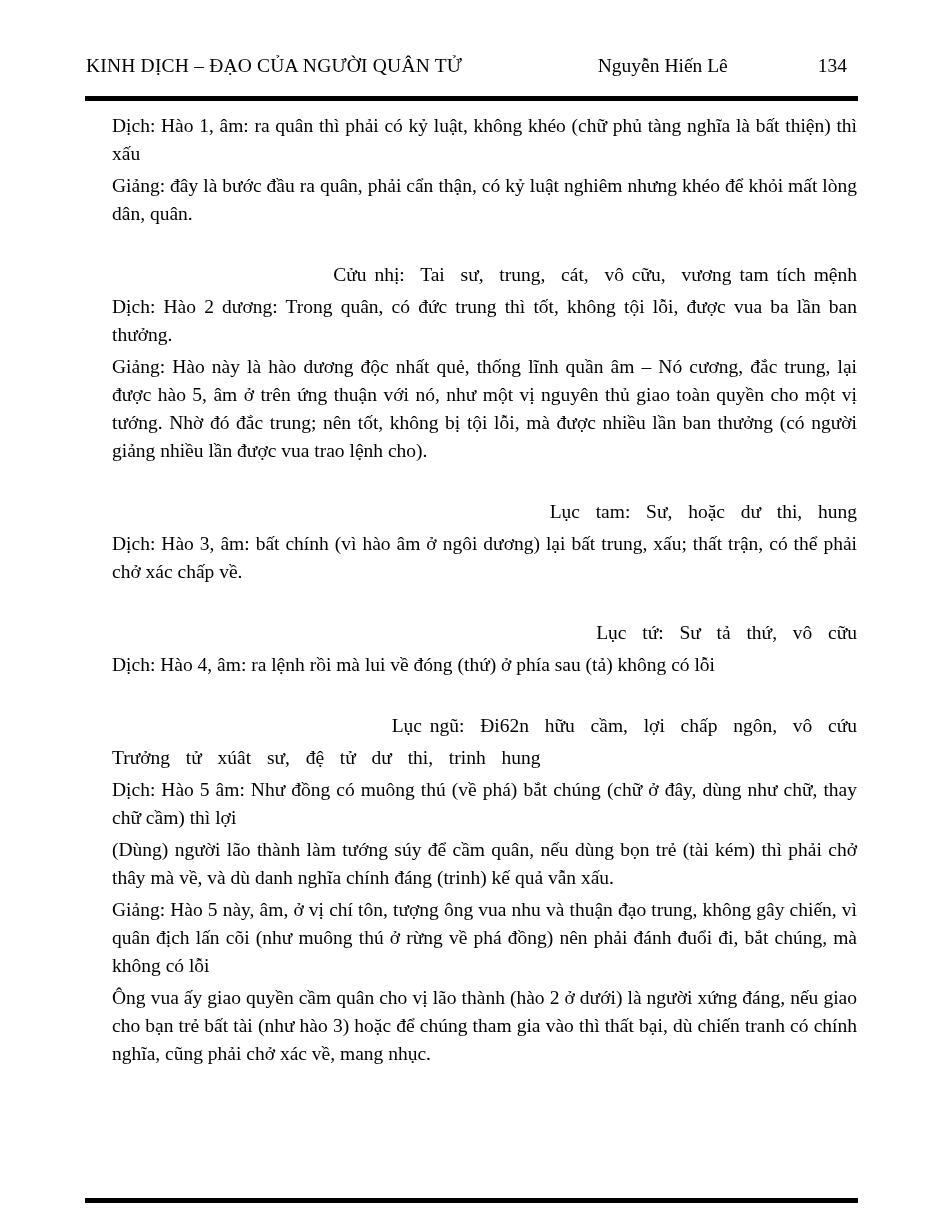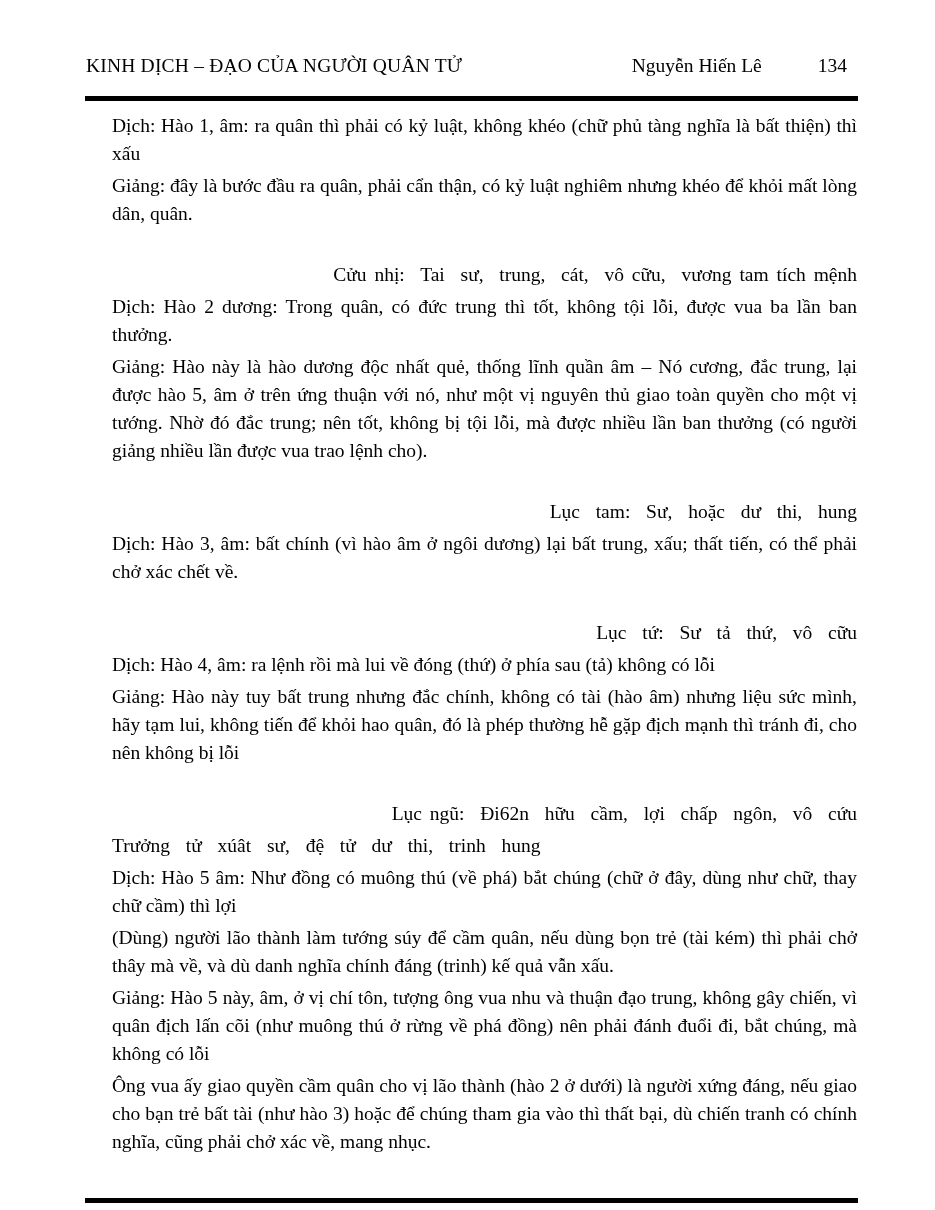--- a/index.html
+++ b/index.html
@@ -26,21 +26,21 @@
     white-space: nowrap;
   }
   .book-title {
     flex: 1 1 auto;
     letter-spacing: 0.2px;
   }
   .author-name {
     margin-left: 20px;
   }
   .page-number {
-    margin-left: 56px;
+    margin-left: 90px;
   }
   .rule {
     height: 5px;
     background: var(--rule, #000000);
   }
   .rule.top {
     margin: 16px 77px 0 85px;
   }
   .rule.bottom {
     position: absolute;
@@ -77,24 +77,23 @@
     <span class="page-number">134</span>
   </header>
   <div class="rule top"></div>
   <main class="page-content">
       <p>Dịch: Hào 1, âm: ra quân thì phải có kỷ luật, không khéo (chữ phủ tàng nghĩa là bất thiện) thì xấu</p>
       <p>Giảng: đây là bước đầu ra quân, phải cẩn thận, có kỷ luật nghiêm nhưng khéo để khỏi mất lòng dân, quân.</p>
       <p class="verse gap">Cửu nhị:  Tai  sư,  trung,  cát,  vô cữu,  vương tam tích mệnh</p>
       <p>Dịch: Hào 2 dương: Trong quân, có đức trung thì tốt, không tội lỗi, được vua ba lần ban thưởng.</p>
       <p>Giảng: Hào này là hào dương độc nhất quẻ, thống lĩnh quần âm – Nó cương, đắc trung, lại được hào 5, âm ở trên ứng thuận với nó, như một vị nguyên thủ giao toàn quyền cho một vị tướng. Nhờ đó đắc trung; nên tốt, không bị tội lỗi, mà được nhiều lần ban thưởng (có người giảng nhiều lần được vua trao lệnh cho).</p>
       <p class="verse gap">Lục  tam:  Sư,  hoặc  dư  thi,  hung</p>
-      <p>Dịch: Hào 3, âm: bất chính (vì hào âm ở ngôi dương) lại bất trung, xấu; thất tiến, có thể phải chở xác chết về.</p>
+      <p>Dịch: Hào 3, âm: bất chính (vì hào âm ở ngôi dương) lại bất trung, xấu; thất trận, có thể phải chở xác chấp về.</p>
       <p class="verse gap">Lục  tứ:  Sư  tả  thứ,  vô  cữu</p>
       <p>Dịch: Hào 4, âm: ra lệnh rồi mà lui về đóng (thứ) ở phía sau (tả) không có lỗi</p>
-      <p>Giảng: Hào này tuy bất trung nhưng đắc chính, không có tài (hào âm) nhưng liệu sức mình, hãy tạm lui, không tiến để khỏi hao quân, đó là phép thường hễ gặp địch mạnh thì tránh đi, cho nên không bị lỗi</p>
       <p class="verse gap">Lục ngũ:  Đi62n  hữu  cầm,  lợi  chấp  ngôn,  vô  cứu</p>
       <p class="verse">Trưởng  tử  xúât  sư,  đệ  tử  dư  thi,  trinh  hung</p>
       <p>Dịch: Hào 5 âm: Như đồng có muông thú (về phá) bắt chúng (chữ ở đây, dùng như chữ, thay chữ cầm) thì lợi</p>
       <p>(Dùng) người lão thành làm tướng súy để cầm quân, nếu dùng bọn trẻ (tài kém) thì phải chở thây mà về, và dù danh nghĩa chính đáng (trinh) kế quả vẫn xấu.</p>
       <p>Giảng: Hào 5 này, âm, ở vị chí tôn, tượng ông vua nhu và thuận đạo trung, không gây chiến, vì quân địch lấn cõi (như muông thú ở rừng về phá đồng) nên phải đánh đuổi đi, bắt chúng, mà không có lỗi</p>
       <p>Ông vua ấy giao quyền cầm quân cho vị lão thành (hào 2 ở dưới) là người xứng đáng, nếu giao cho bạn trẻ bất tài (như hào 3) hoặc để chúng tham gia vào thì thất bại, dù chiến tranh có chính nghĩa, cũng phải chở xác về, mang nhục.</p>
     </main>
   <div class="rule bottom"></div>
 </div>
 

